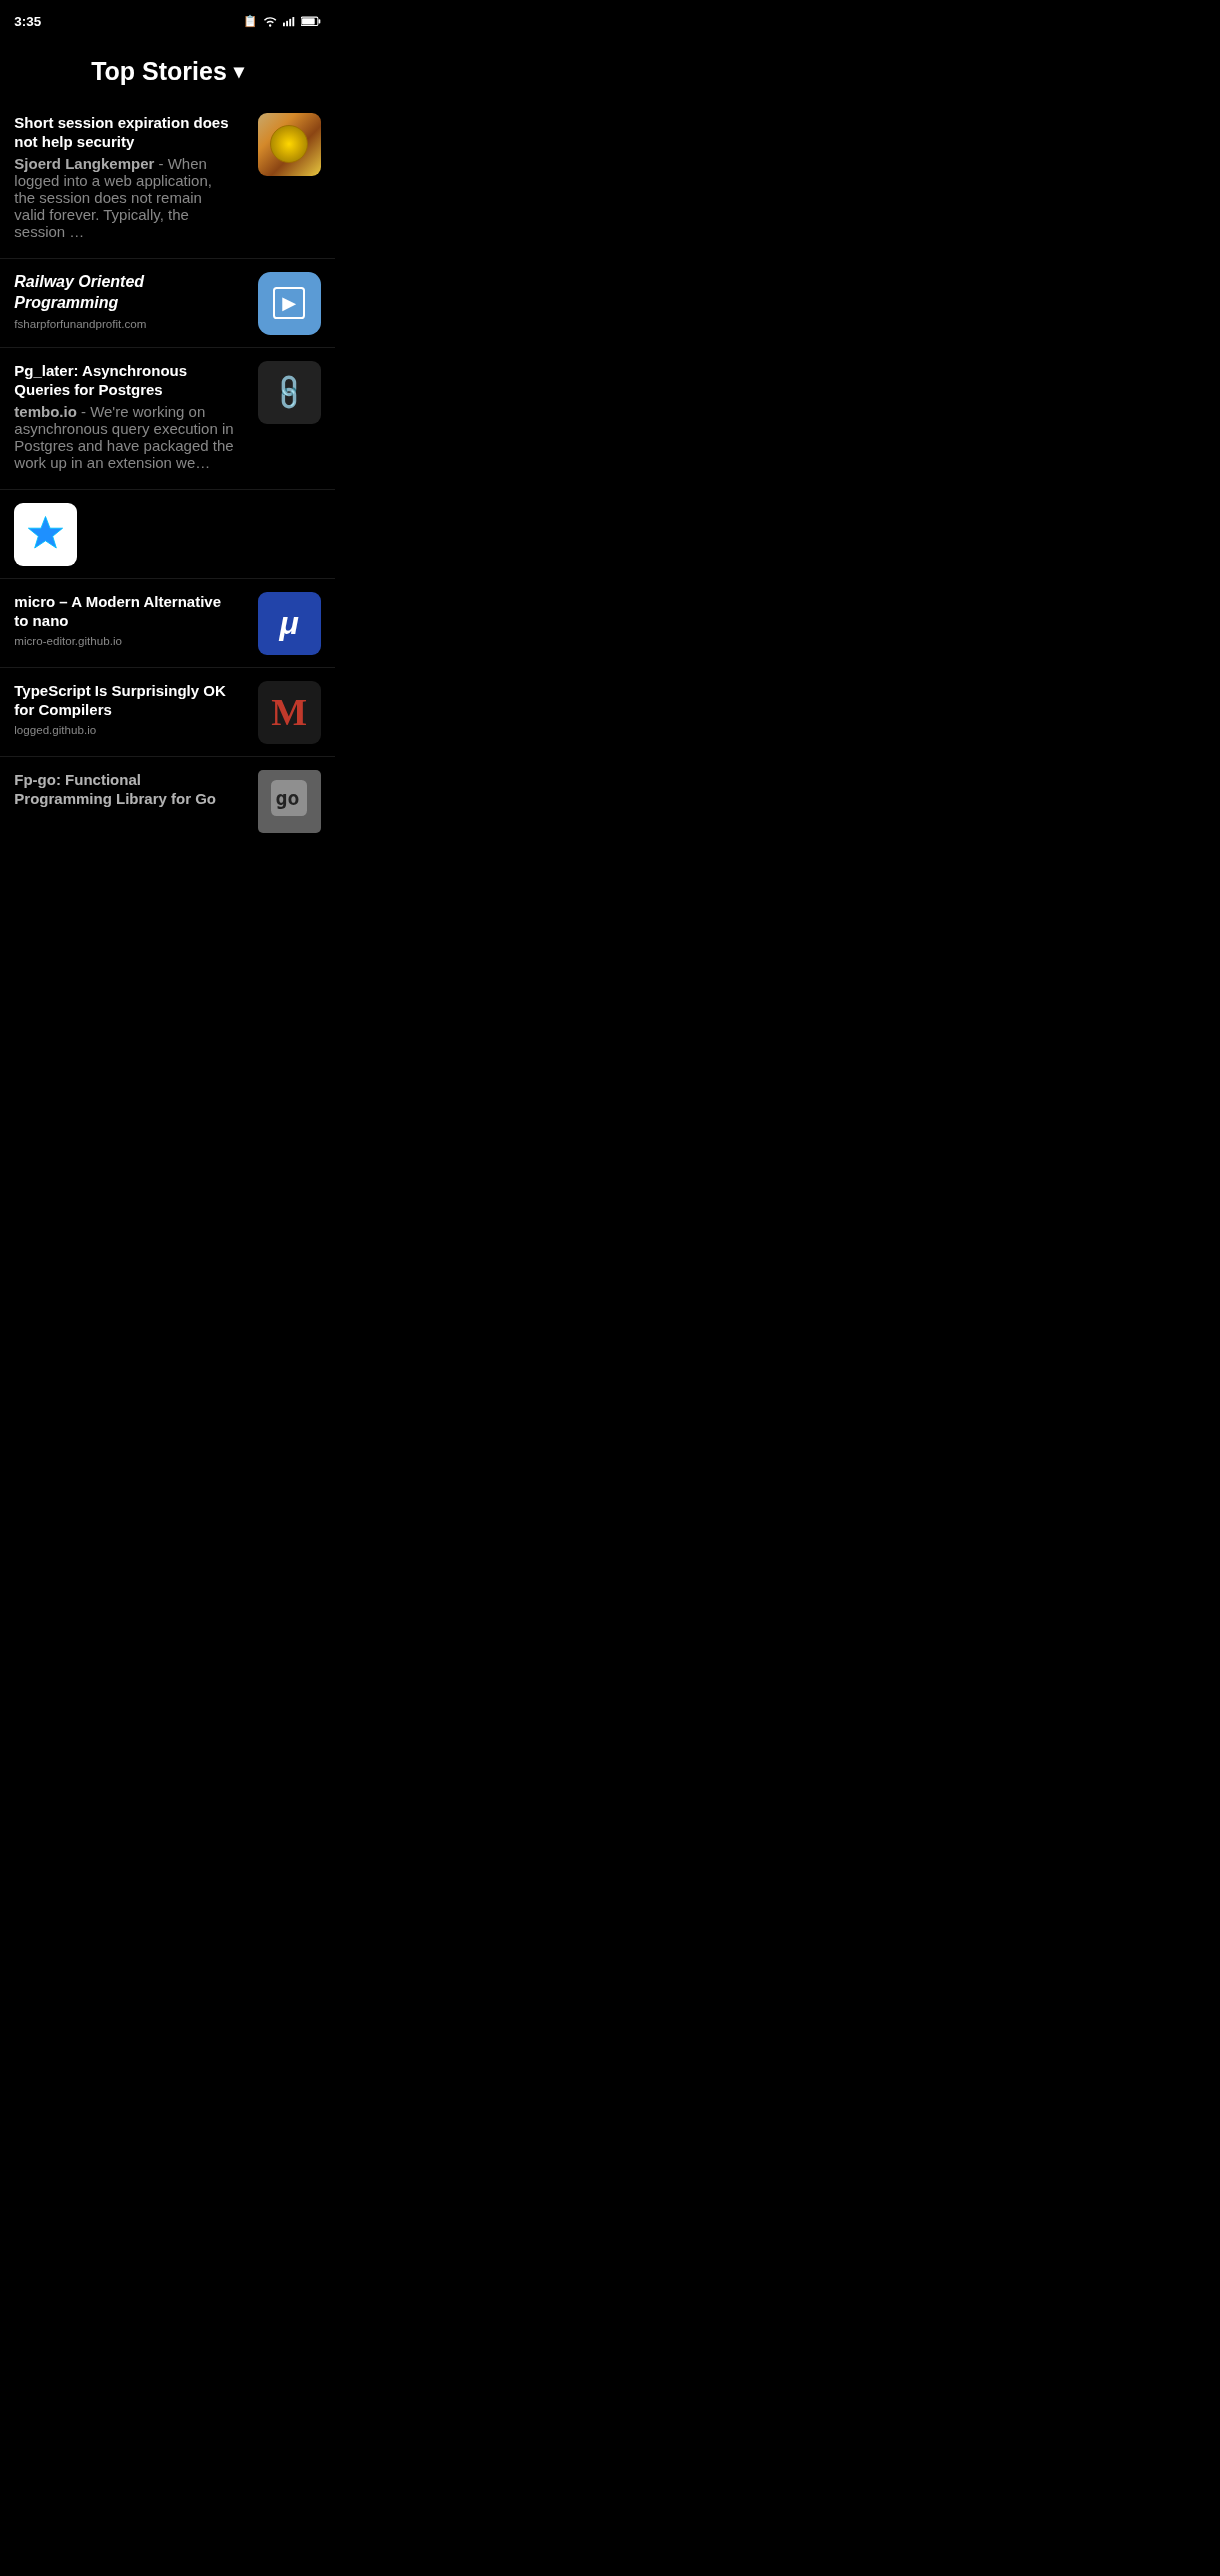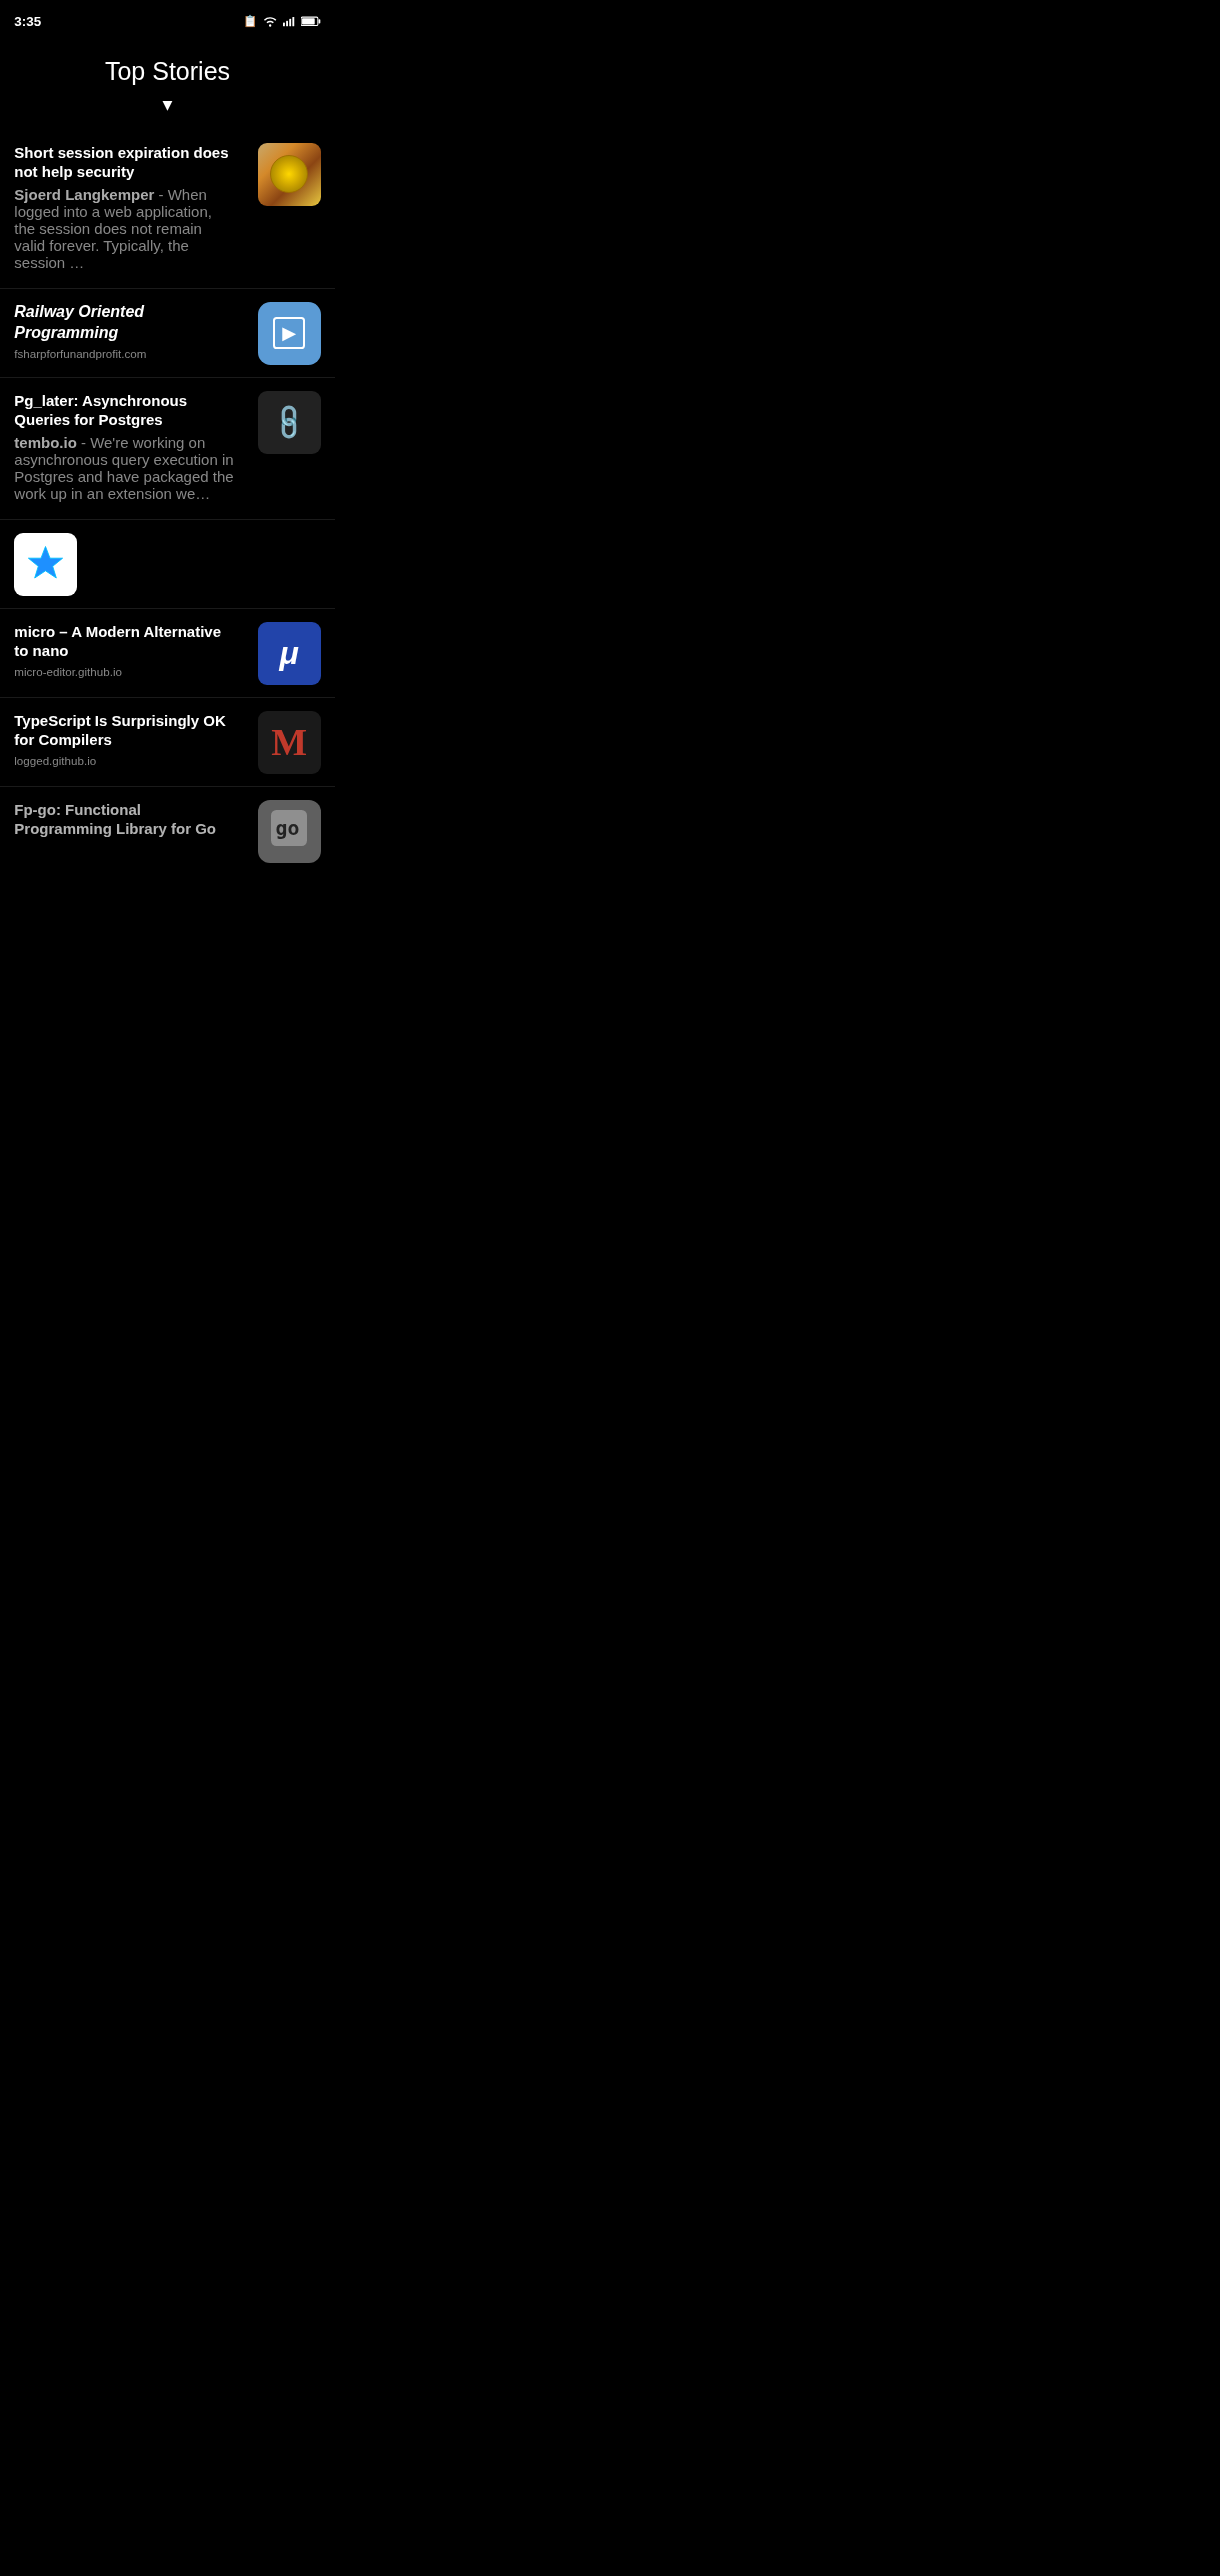--- a/index.html
+++ b/index.html
@@ -44,27 +44,26 @@
 
     .header {
       padding: 18px 14.3px 14.3px;
       display: flex;
       justify-content: center;
       align-items: center;
     }
 
     .header-title {
       font-size: 25px;
-      font-weight: 400;
+      font-weight: 700;
       color: #fff;
       display: flex;
       align-items: center;
       gap: 7.2px;
       cursor: pointer;
-      flex-direction: column;
     }
 
     .header-chevron {
       font-size: 19.7px;
       color: #fff;
     }
 
     .stories-list {
       padding: 0 0 18px 0;
     }
@@ -213,21 +212,21 @@
     .thumb-6-inner {
       font-size: 38px;
       color: #c0392b;
       font-weight: 900;
       font-family: Georgia, serif;
     }
 
     
     .thumb-7 {
       background: #888;
-      border-radius: 12px;
+      border-radius: 5px;
       display: flex;
       align-items: center;
       justify-content: center;
     }
 
     .thumb-7-inner {
       font-size: 21.5px;
       color: #1a1a1a;
     }
 

